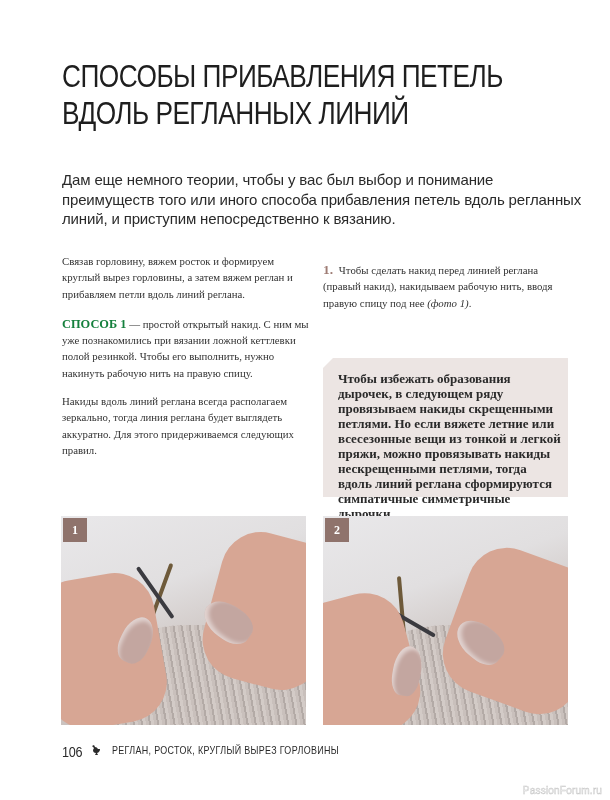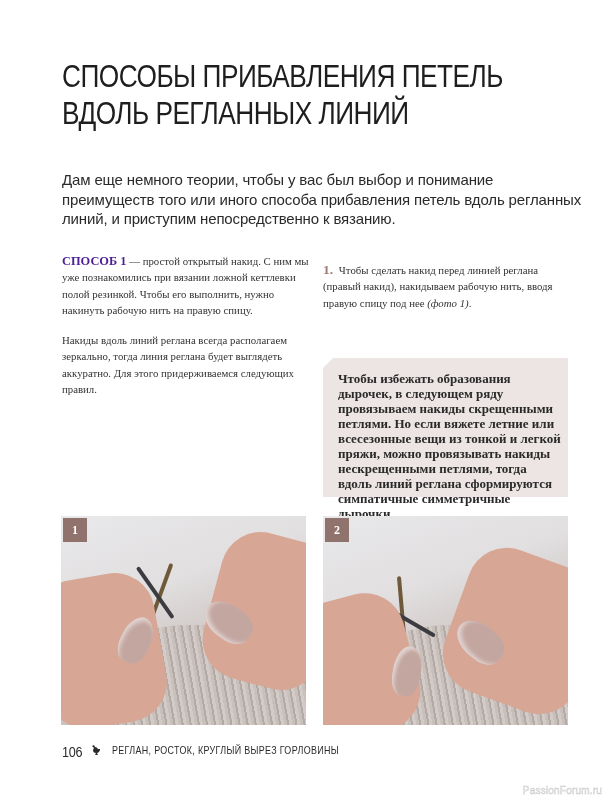--- a/index.html
+++ b/index.html
@@ -19,21 +19,21 @@
       position: absolute; left: 62px; top: 170px; width: 520px;
       font-family: "Liberation Sans", sans-serif; font-size: 15px; line-height: 19.5px;
       color: #2a2a2a; margin: 0; letter-spacing: -0.15px;
     }
     .col-left {
       position: absolute; left: 62px; top: 253px; width: 250px;
       font-size: 10.8px; line-height: 16.3px; color: #333;
     }
     .col-left p { margin: 0 0 14px 0; }
     .col-left p:nth-child(2) { margin-bottom: 12px; }
-    .col-left .strong { font-weight: bold; font-size: 12.4px; color: #4c1d95; }
+    .col-left .strong { font-weight: bold; font-size: 12.4px; color: #15803d; }
     .col-right {
       position: absolute; left: 323px; top: 262px; width: 252px;
       font-size: 10.8px; line-height: 16.3px; color: #333;
     }
     .col-right p { margin: 0 0 13px 0; }
     .num { color: #9e7c74; font-size: 13.5px; font-weight: bold; margin-right: 3px; }
     .callout {
       position: absolute; left: 323px; top: 358px; width: 245px; height: 139px;
       background: #ece5e3;
       clip-path: polygon(10px 0, 100% 0, 100% 100%, 0 100%, 0 10px);
@@ -80,20 +80,21 @@
 <body>
 
 <h1 class="title">
   <span>СПОСОБЫ ПРИБАВЛЕНИЯ ПЕТЕЛЬ</span>
   <span>ВДОЛЬ РЕГЛАННЫХ ЛИНИЙ</span>
 </h1>
 
 <p class="lead">Дам еще немного теории, чтобы у вас был выбор и понимание преимуществ того или иного способа прибавления петель вдоль регланных линий, и приступим непосредственно к вязанию.</p>
 
 <div class="col-left">
+  <p>Связав горловину, вяжем росток и формируем круглый вырез горловины, а затем вяжем реглан и прибавляем петли вдоль линий реглана.</p>
   <p><span class="strong">СПОСОБ 1</span><span> — простой открытый накид. С ним мы уже познакомились при вязании ложной кеттлевки полой резинкой. Чтобы его выполнить, нужно накинуть рабочую нить на правую спицу.</span></p>
   <p>Накиды вдоль линий реглана всегда располагаем зеркально, тогда линия реглана будет выглядеть аккуратно. Для этого придерживаемся следующих правил.</p>
 </div>
 
 <div class="col-right">
   <p><span class="num">1.</span><span> Чтобы сделать накид перед линией реглана (правый накид), накидываем рабочую нить, вводя правую спицу под нее </span><i>(фото 1)</i><span>.</span></p>
 </div>
 
 <div class="callout"></div>
 <p class="callout-text">Чтобы избежать образования дырочек, в следующем ряду провязываем накиды скрещенными петлями. Но если вяжете летние или всесезонные вещи из тонкой и легкой пряжи, можно провязывать накиды нескрещенными петлями, тогда вдоль линий реглана сформируются симпатичные симметричные дырочки.</p>

